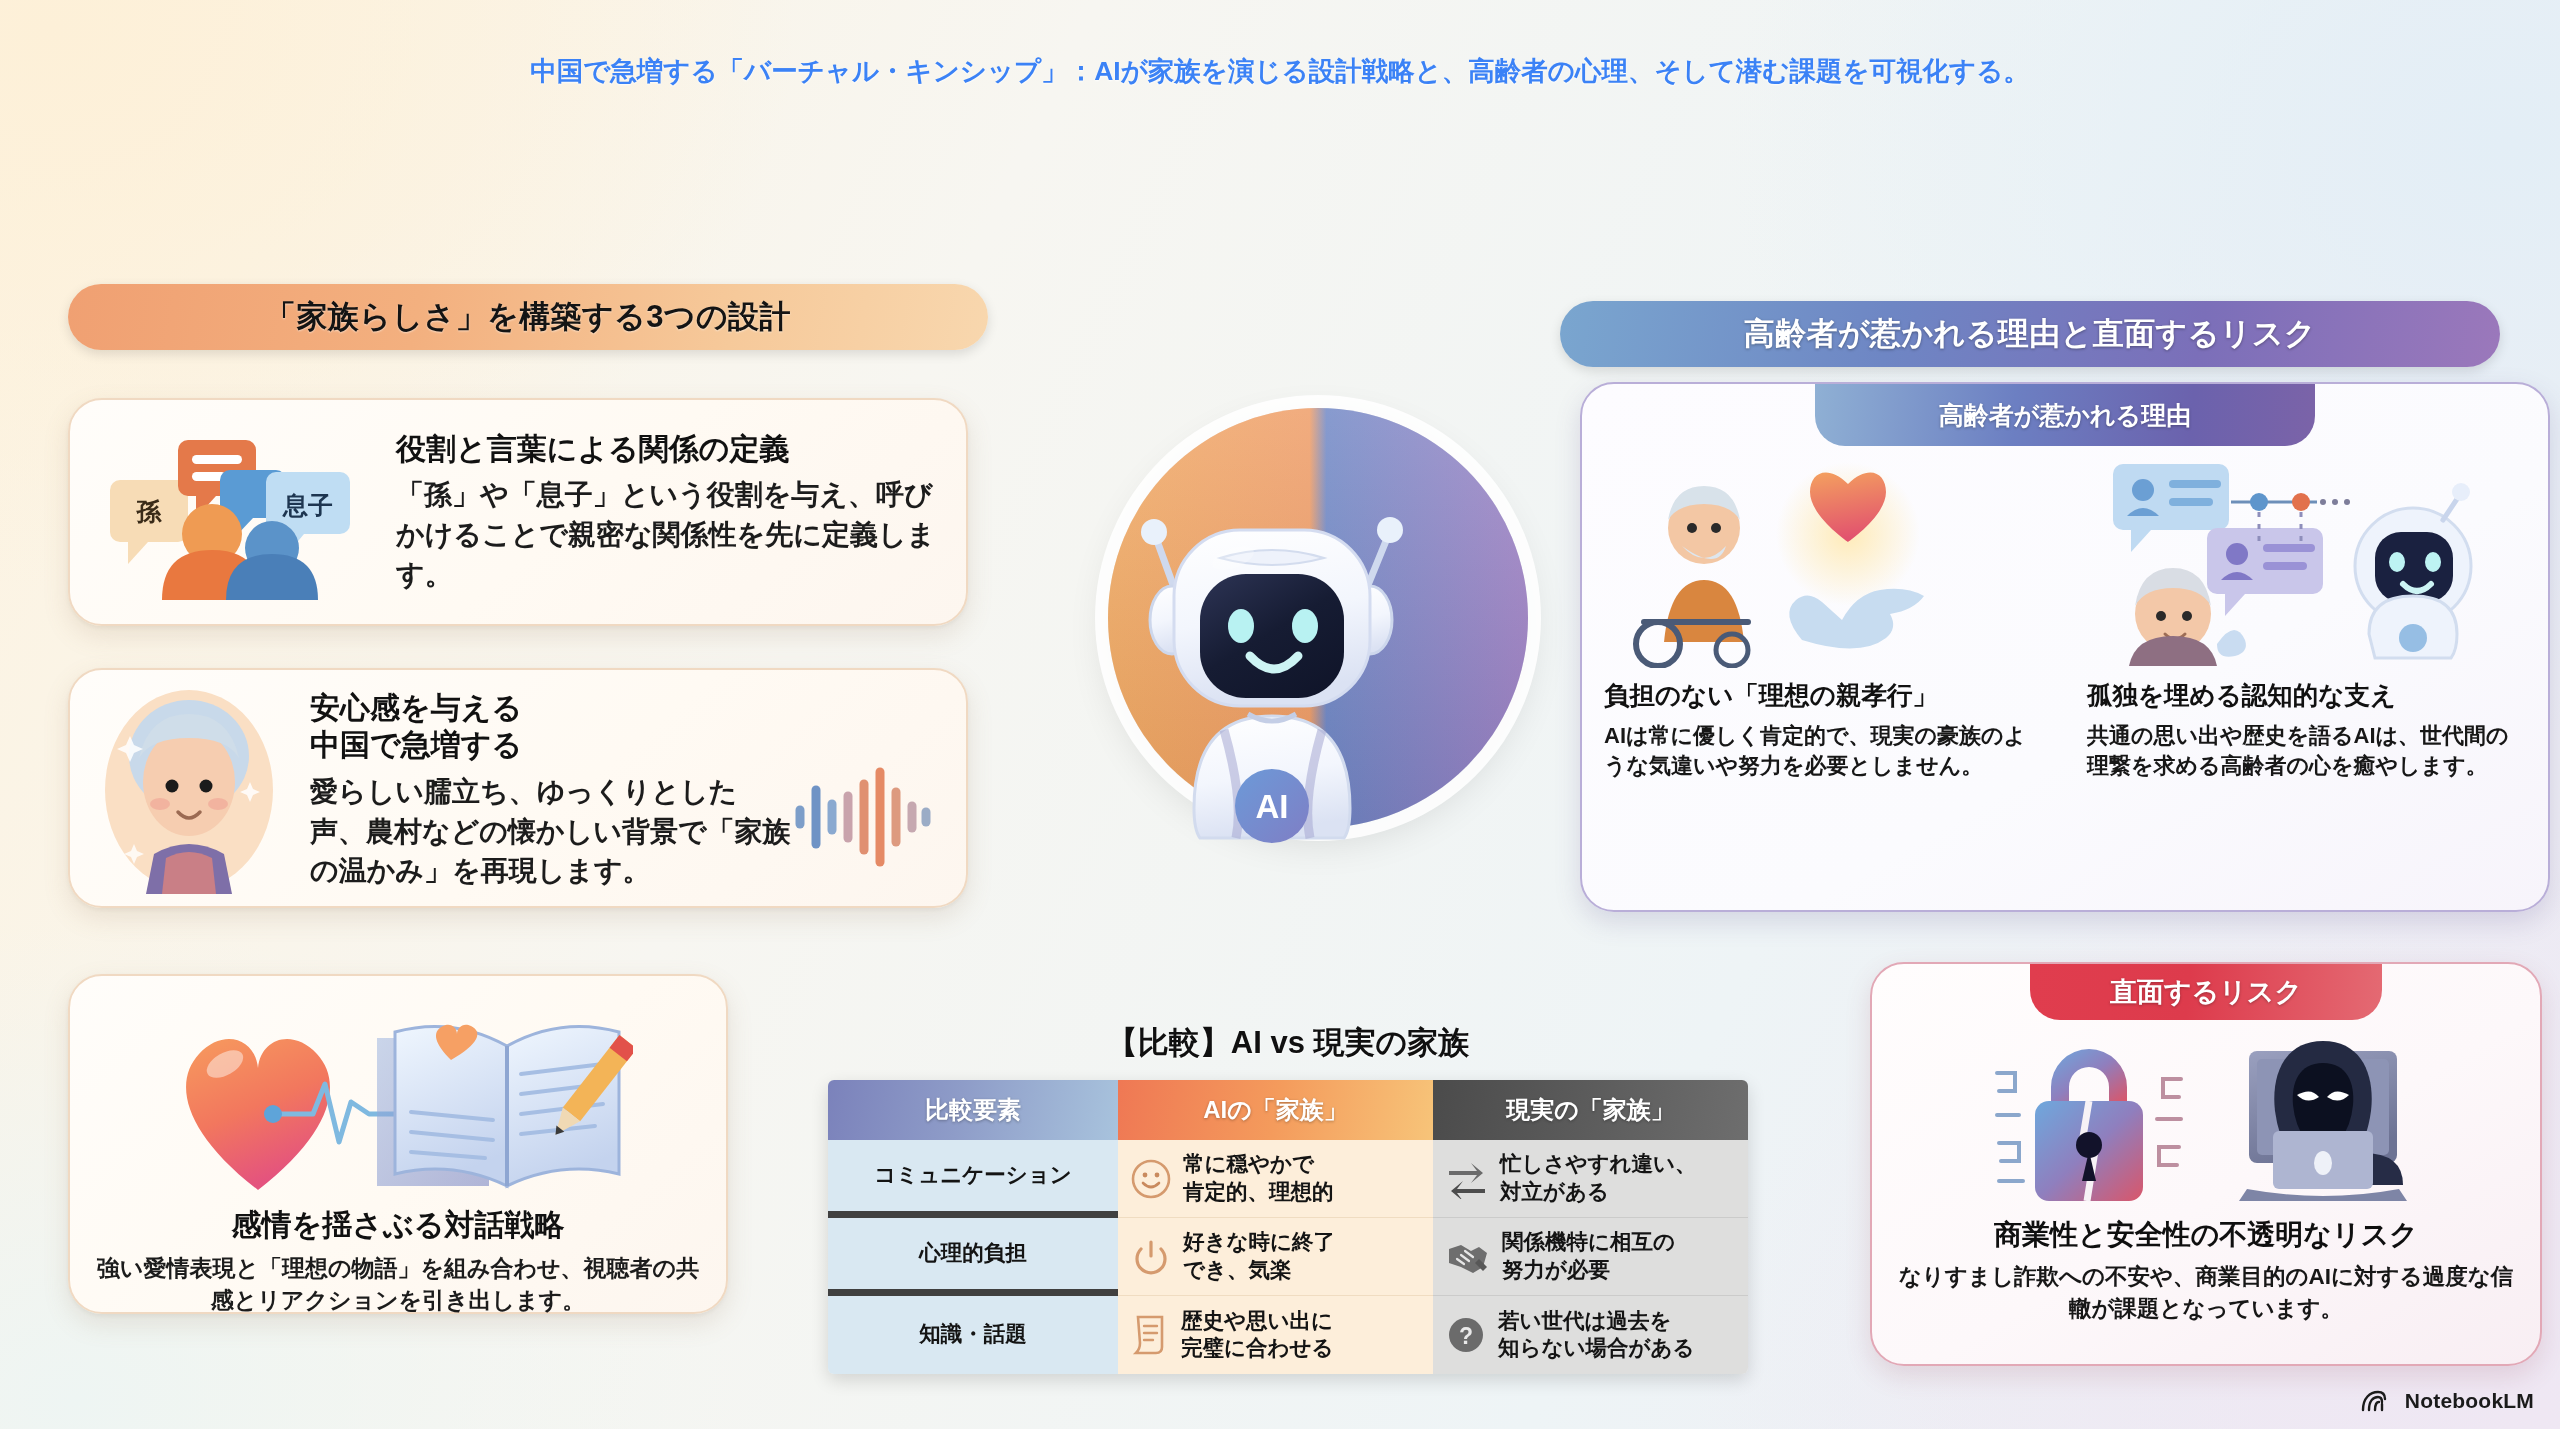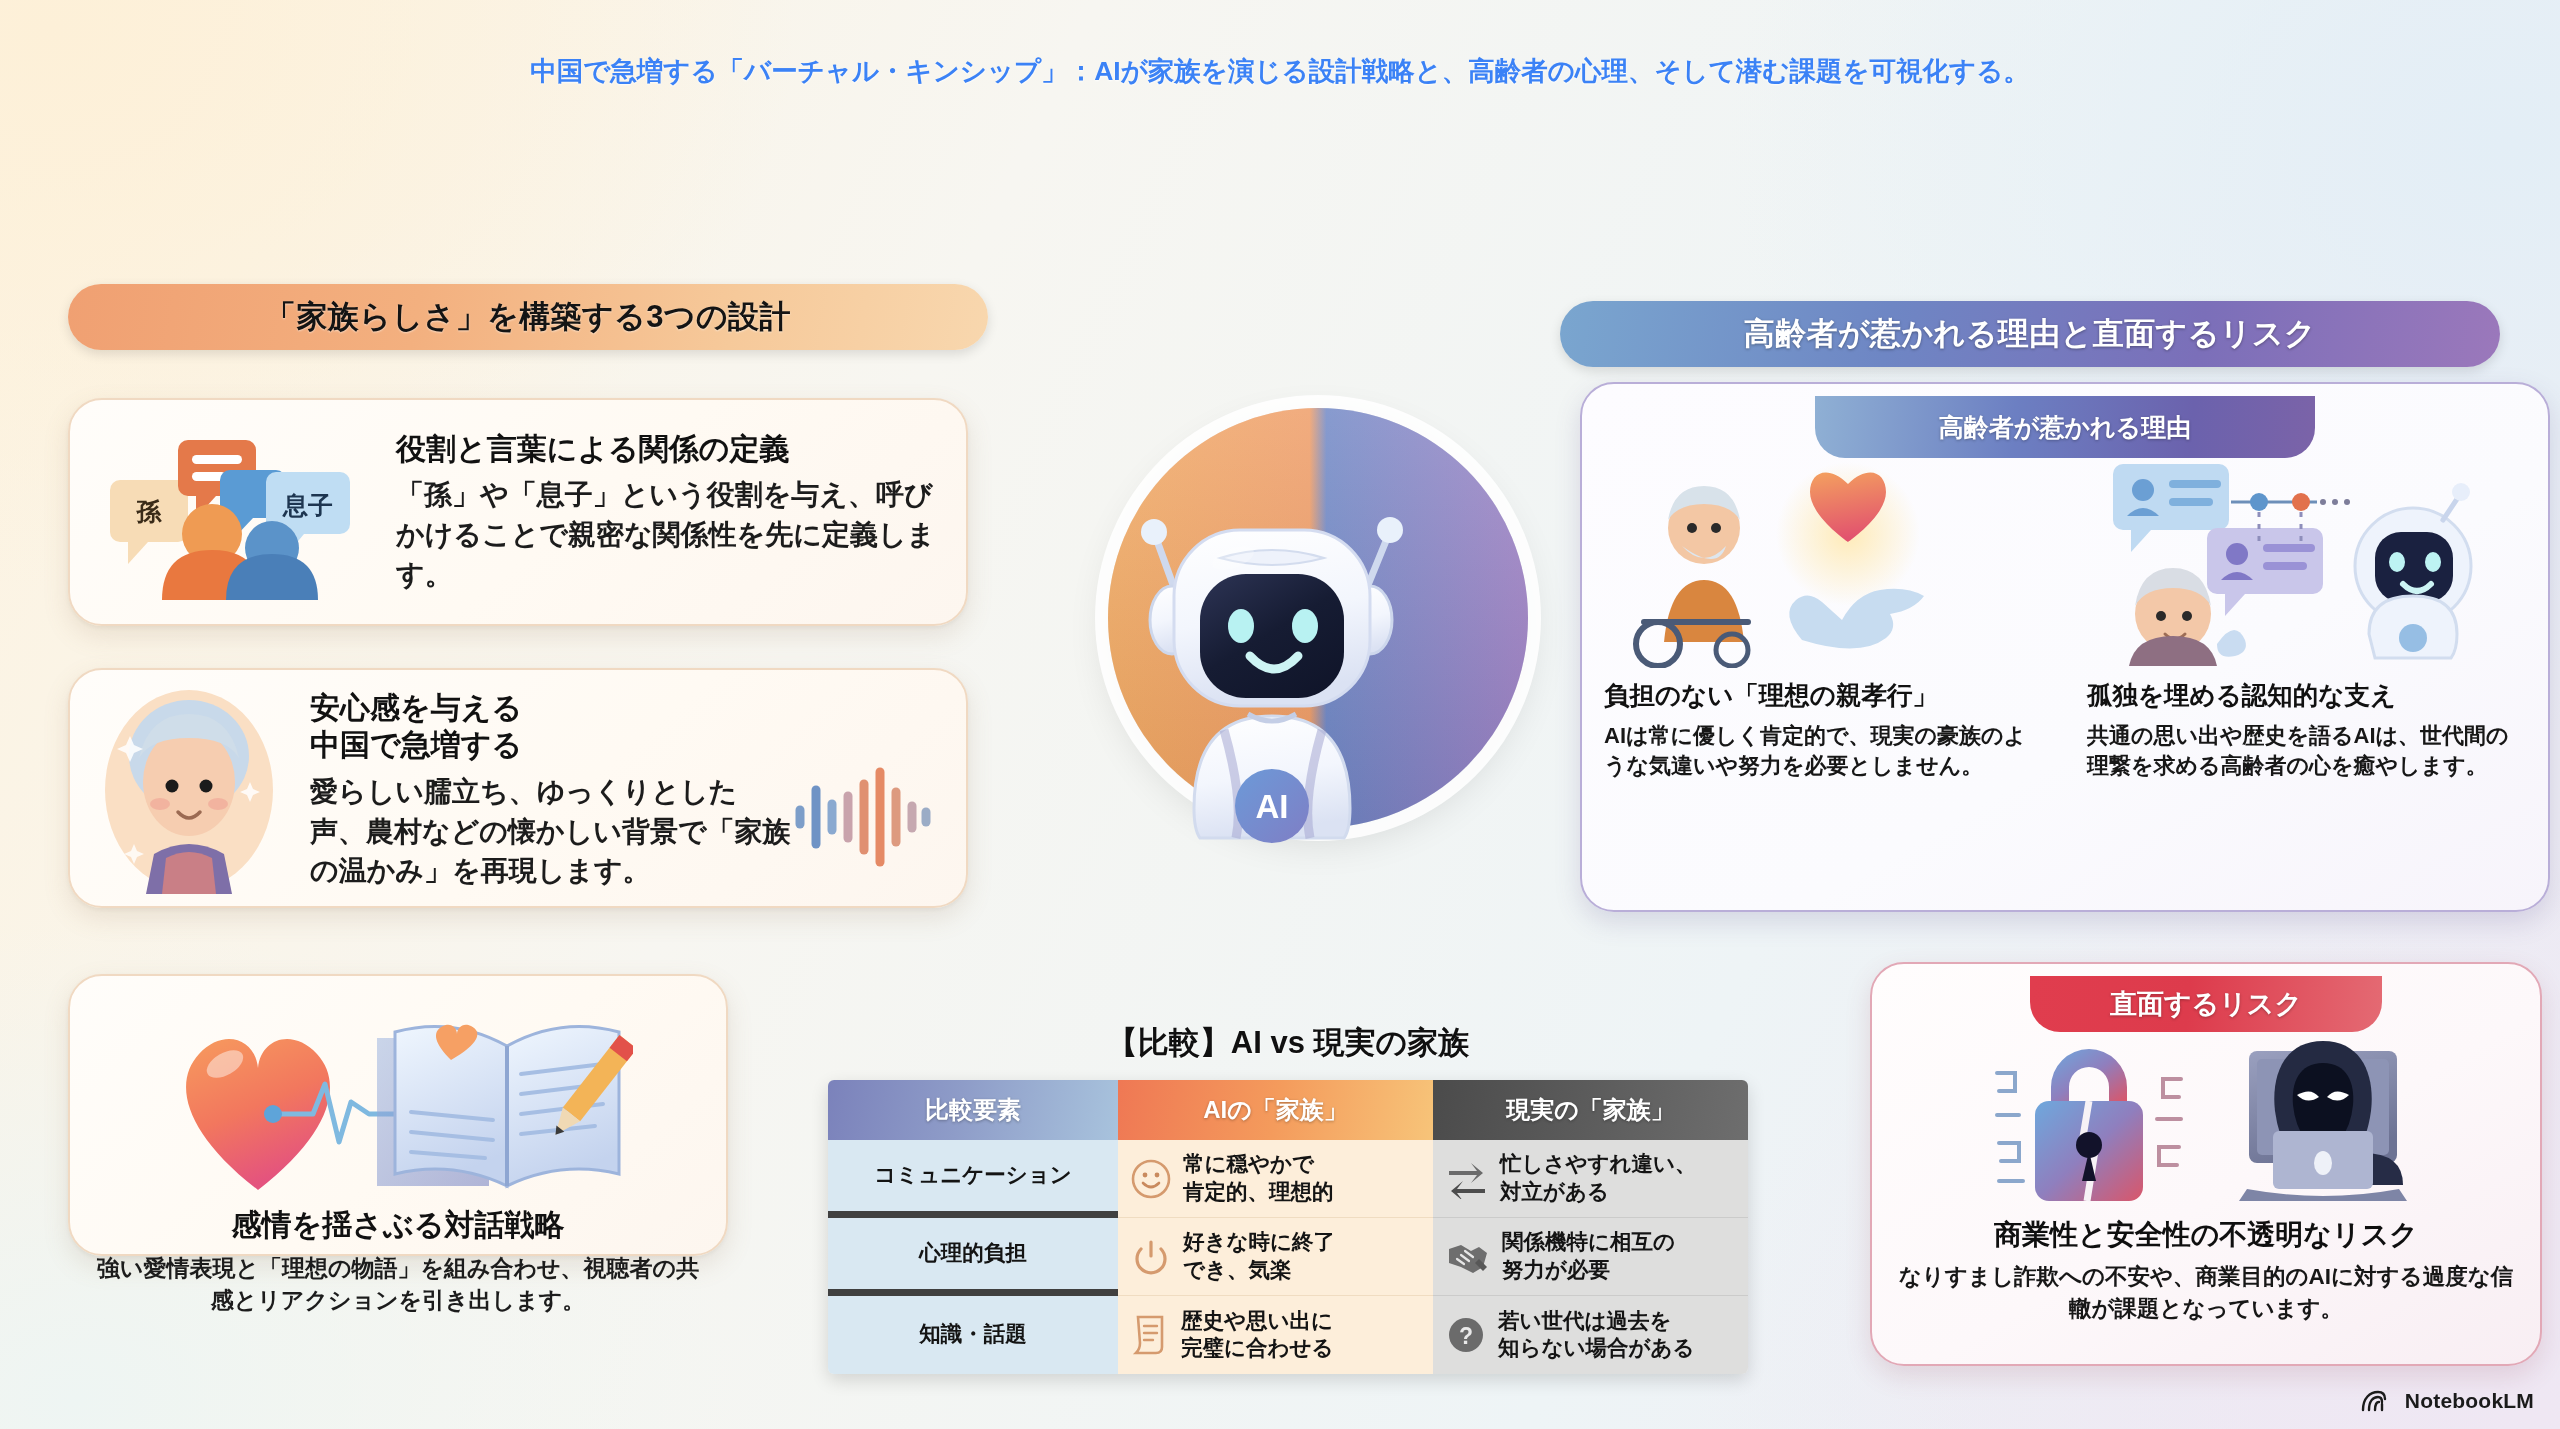--- a/index.html
+++ b/index.html
@@ -56,38 +56,38 @@
   }
   .card-h { display:flex; align-items:center; padding: 22px 30px; gap:26px; }
   .card-txt { flex:1; }
   .card-title {
     font-size:30px; font-weight:700; color:#111; line-height:1.25; margin-bottom:8px;
   }
   .card-body { font-size:28px; font-weight:700; line-height:1.42; color:#1c1c1c; }
 
   #card1 { left:68px; top:398px; width:900px; height:228px; }
   #card2 { left:68px; top:668px; width:900px; height:240px; }
-  #card3 { left:68px; top:974px; width:660px; height:282px; }
+  #card3 { left:68px; top:974px; width:660px; height:340px; }
 
   #card3 .c3-inner { padding: 26px 26px 0; text-align:center; height:100%;
                      display:flex; flex-direction:column; }
   #card3 .card-title { font-size:30px; margin-top:4px; margin-bottom:8px; }
   #card3 .card-body { font-size:23px; line-height:1.4; }
 
   
   #rcard {
     position:absolute; left:1580px; top:382px; width:970px; height:530px;
     border-radius:34px;
     background: linear-gradient(150deg,#fdfcff 0%, #fbfbfe 60%, #f7f4fb 100%);
     border:2px solid #b9aed8;
     box-shadow: 0 10px 26px rgba(90,80,140,.18);
     overflow:hidden;
   }
   .tab-badge {
-    position:absolute; left:50%; transform:translateX(-50%); top:12px;
+    position:absolute; left:50%; transform:translateX(-50%); top:0;
     height:62px; padding:1px 44px; display:flex; align-items:center; justify-content:center;
     font-size:25px; font-weight:700; color:#fff;
     text-shadow:0 1px 3px rgba(0,0,0,.3);
     border-bottom-left-radius:30px; border-bottom-right-radius:30px;
   }
   #rcard .tab-badge { width:500px;
     background: linear-gradient(95deg,#8fb0d4 0%,#6c7fc2 40%,#6b62ad 75%,#7b63a8 100%); }
 
   .r-cols { position:absolute; left:0; top:70px; width:100%; height:460px;
             display:flex; }

